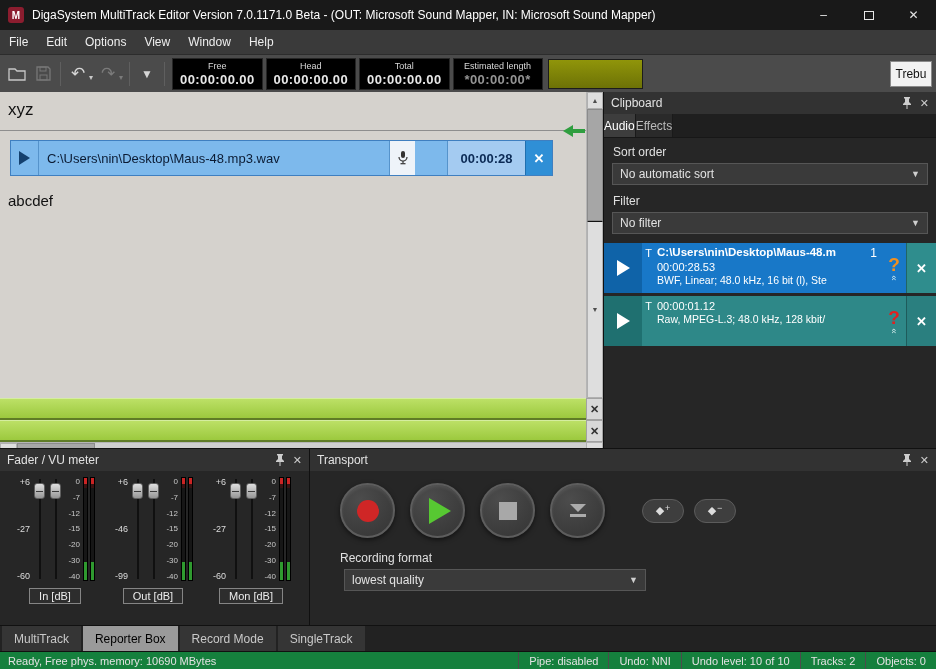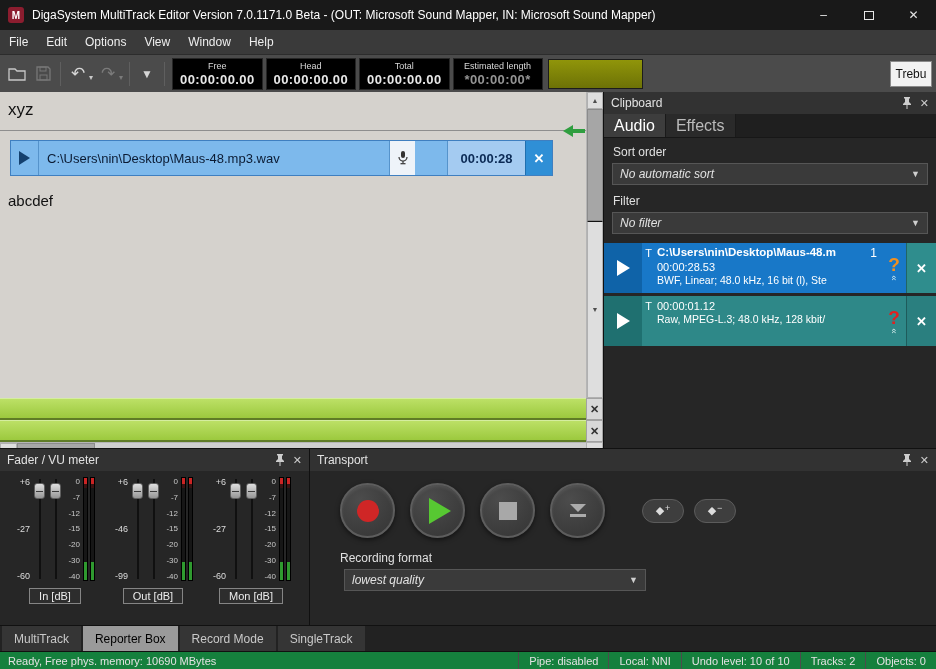--- a/index.html
+++ b/index.html
@@ -72,25 +72,25 @@
   .hthumb { width:78px; background:#a6a6a6; border:1px solid #8b8b8b; }
   .hscroll-corner { grid-column:2; grid-row:4; display:flex; }
   .hscroll-corner .scroll-arrow { width:100%; height:100%; }
 
   
   .clipboard { flex:1; background:#262626; border-left:1px solid #101010; display:flex; flex-direction:column; color:#ddd; }
   .panel-header { height:22px; flex:0 0 auto; background:#323232; display:flex; align-items:center; padding:0 7px; font-size:12px; color:#e2e2e2; }
   .ph-spacer { flex:1; }
   .ph-icon { margin-left:8px; display:flex; align-items:center; color:#cdcdcd; font-size:11px; }
   .clip-tabs { height:24px; flex:0 0 auto; display:flex; background:#1f1f1f; border-bottom:1px solid #171717; }
-  .clip-tab { padding:0 10px; display:flex; align-items:center; font-size:16px; color:#bbb; background:#2a2a2a; border-right:1px solid #1a1a1a; }
+  .clip-tab { padding:0 0; display:flex; align-items:center; font-size:12px; color:#bbb; background:#2a2a2a; border-right:1px solid #1a1a1a; }
   .clip-tab.selected { background:#3d3d3d; color:#fff; }
   .clip-label { font-size:12px; margin:7px 9px 2px; color:#e0e0e0; }
   .dropdown { height:22px; margin:2px 8px; background:#3a3a3a; border:1px solid #565656; display:flex; align-items:center;
-              padding:0 7px; font-size:12px; color:#e2e2e2;font-style:italic; }
+              padding:0 7px; font-size:12px; color:#e2e2e2; }
   .dd-caret { margin-left:auto; font-size:9px; color:#cfcfcf; }
 
   .clip-items { margin-top:7px; display:flex; flex-direction:column; gap:3px; }
   .clip-item { height:50px; display:flex; color:#fff; }
   .clip-item.blue { background:#1878c8; }
   .clip-item.blue .clip-play { background:#0f63a8; }
   .clip-item.teal { background:#2e8888; }
   .clip-item.teal .clip-play { background:#1f7070; }
   .clip-play { width:38px; flex:0 0 auto; display:flex; align-items:center; justify-content:center; }
   .tri-right-w { width:0; height:0; border-left:13px solid #fff; border-top:8px solid transparent; border-bottom:8px solid transparent; }
@@ -521,19 +521,19 @@
   <div class="tabsbar">
     <span class="btab">MultiTrack</span>
     <span class="btab selected">Reporter Box</span>
     <span class="btab">Record Mode</span>
     <span class="btab">SingleTrack</span>
   </div>
 
   <div class="statusbar">
     <span class="status-left">Ready, Free phys. memory: 10690 MBytes</span>
     <span class="status-seg">Pipe: disabled</span>
-    <span class="status-seg">Local: NNI</span>
+    <span class="status-seg">Undo: NNI</span>
     <span class="status-seg">Undo level: 10 of 10</span>
     <span class="status-seg">Tracks: 2</span>
     <span class="status-seg">Objects: 0</span>
   </div>
 
 </div>
 
 </body></html>

